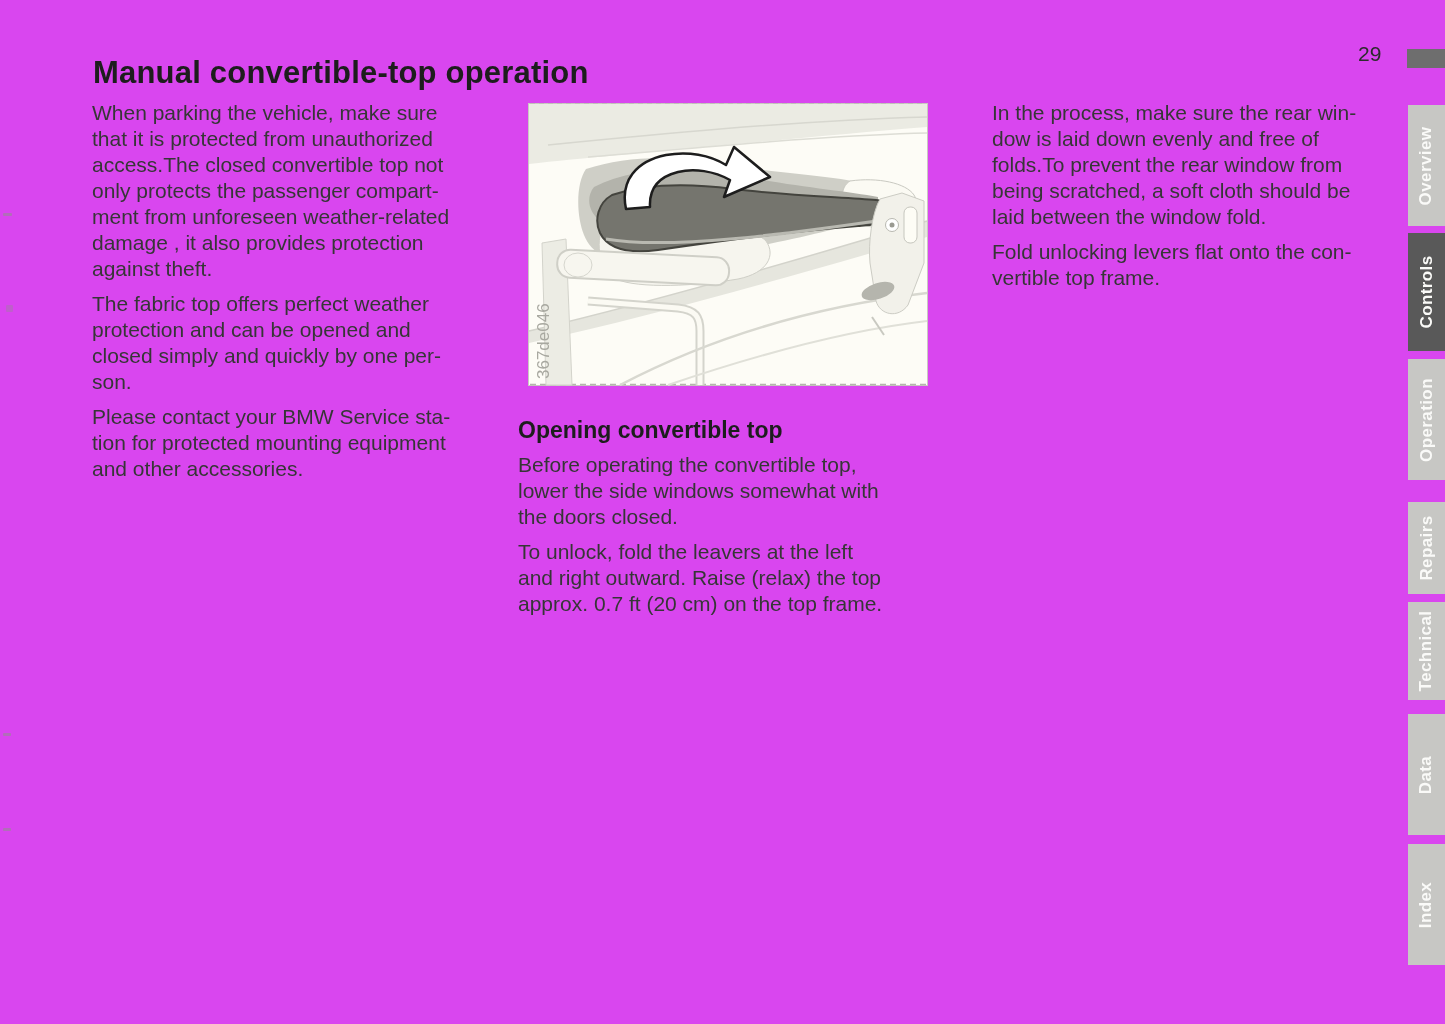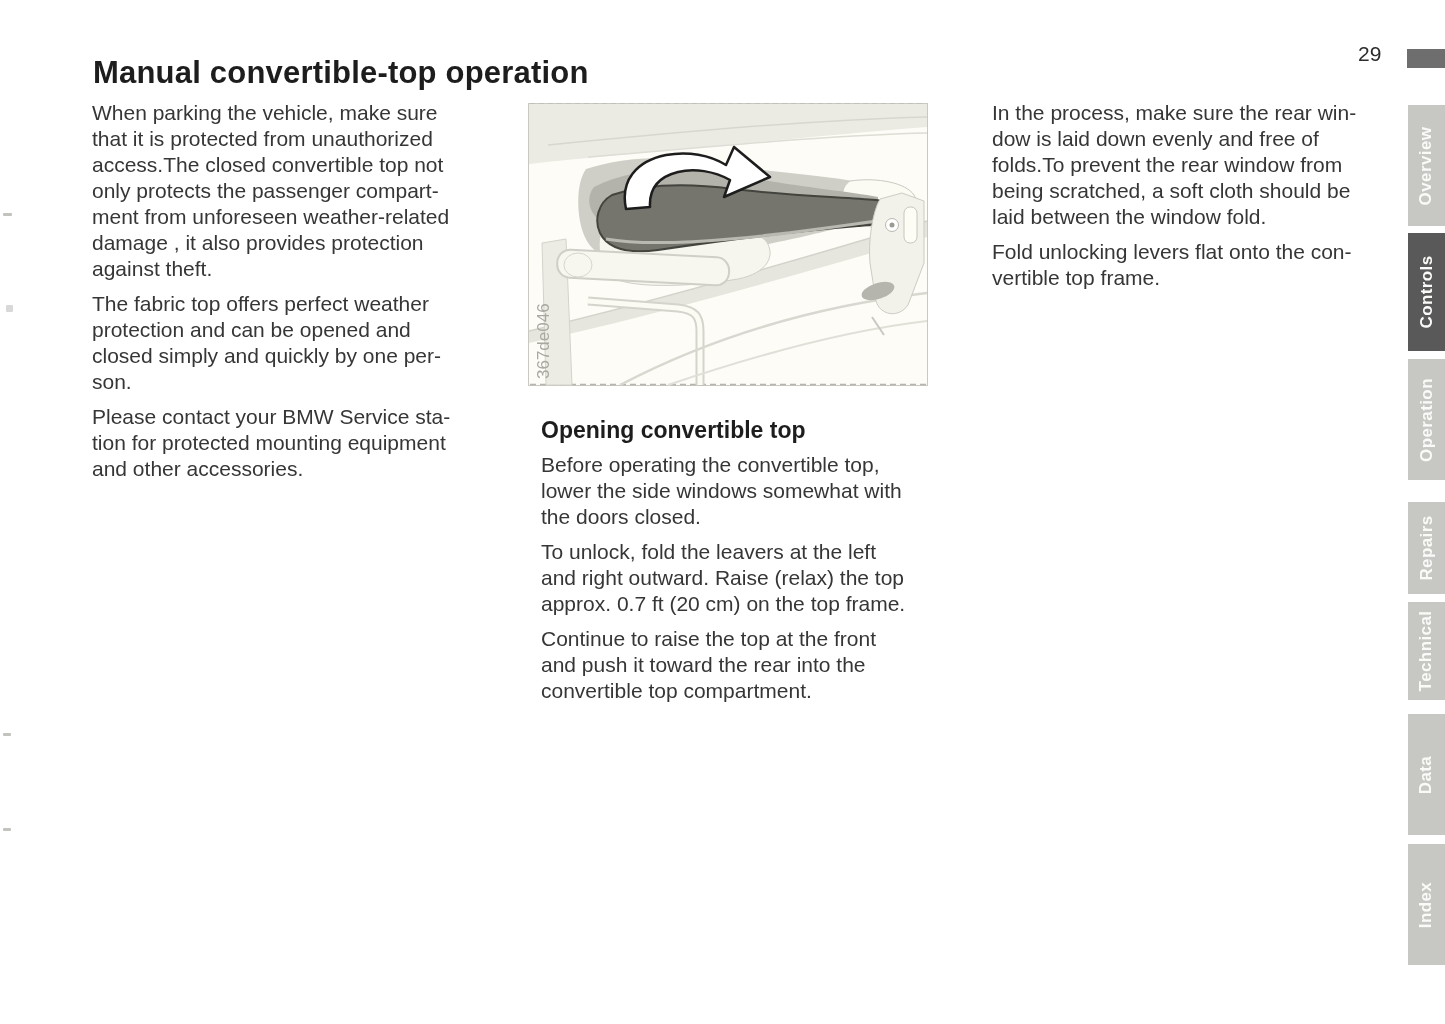--- a/index.html
+++ b/index.html
@@ -3,21 +3,21 @@
 <meta charset="utf-8">
 <style>
   html,body{margin:0;padding:0;}
   body{
     font-family:"Liberation Sans", sans-serif;
     background:#e8e8e4;
   }
   #page{
     position:relative;
     width:1445px;height:1024px;
-    background:#ffffff;
+    background:#d946ef;
     overflow:hidden;
   }
   .page-title{
     position:absolute;left:93px;top:34px;
     font-size:31px;font-weight:700;color:#1d1d1d;
     letter-spacing:0.2px;
   }
   .page-number{
     position:absolute;left:1358px;top:42px;
     font-size:21px;color:#2c2c2c;text-align:right;
@@ -28,21 +28,21 @@
   }
   .col{
     position:absolute;top:100px;
     font-size:21px;line-height:26px;color:#363636;
   }
   .col p{
     margin:0 0 9px 0;
     white-space:pre-line;
   }
   .col-left{left:92px;width:420px;}
-  .col-mid-text{left:541px;top:416px;width:420px;}
+  .col-mid-text{left:518px;top:416px;width:420px;}
   .col-right{left:992px;width:420px;}
   .section-heading{
     font-size:23px;font-weight:700;color:#1d1d1d;
     margin:0 0 8px 0;line-height:28px;
   }
   .figure{
     position:absolute;left:528px;top:103px;width:400px;height:283px;
   }
   .figure svg{display:block;}
   
@@ -144,23 +144,20 @@
   </div>
 
   <div class="col col-mid-text">
     <h2 class="section-heading">Opening convertible top</h2>
     <p>Before operating the convertible top,
 lower the side windows somewhat with
 the doors closed.</p>
     <p>To unlock, fold the leavers at the left
 and right outward. Raise (relax) the top
 approx. 0.7 ft (20 cm) on the top frame.</p>
-    <p>Continue to raise the top at the front
-and push it toward the rear into the
-convertible top compartment.</p>
   </div>
 
   <div class="col col-right">
     <p>In the process, make sure the rear win-
 dow is laid down evenly and free of
 folds.To prevent the rear window from
 being scratched, a soft cloth should be
 laid between the window fold.</p>
     <p>Fold unlocking levers flat onto the con-
 vertible top frame.</p>

